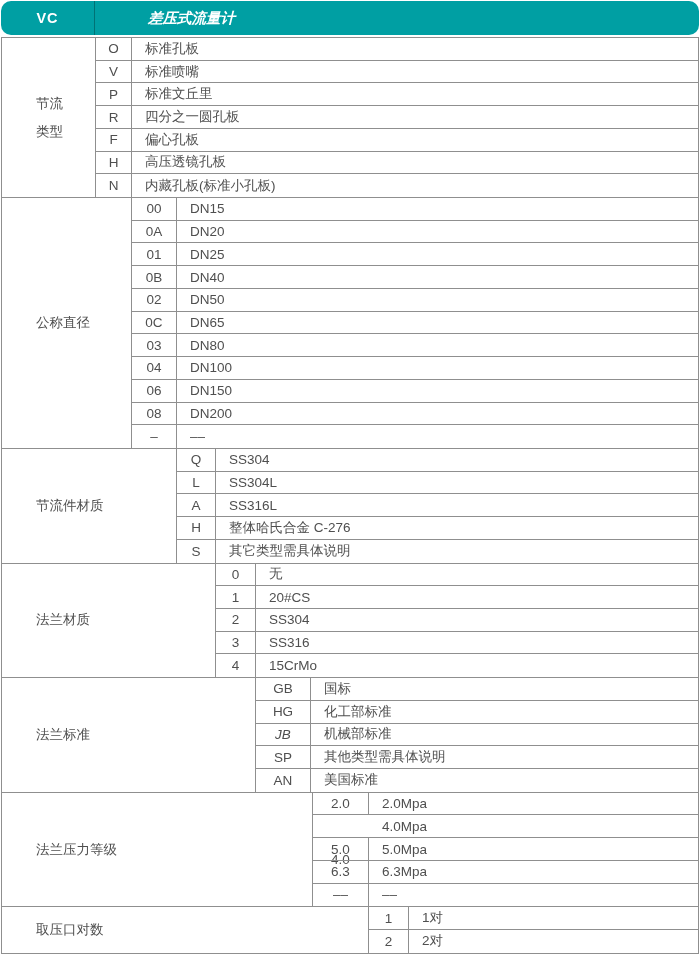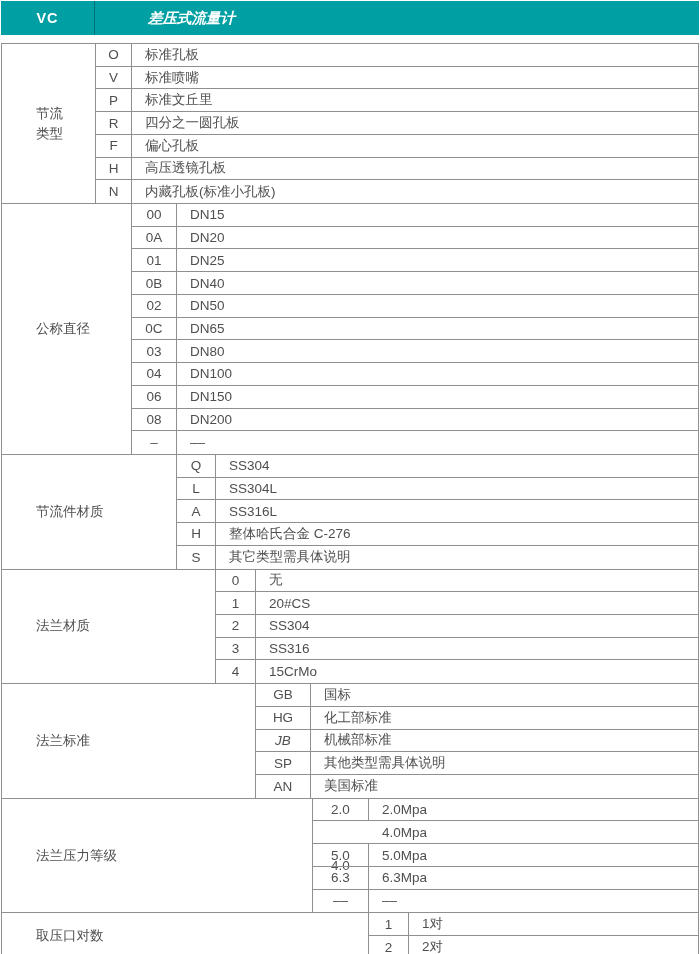--- a/index.html
+++ b/index.html
@@ -20,21 +20,22 @@
     overflow: hidden;
   }
   
   .header {
     display: flex;
     height: 34px;
     background: var(--header-bg, #009fa3);
     color: var(--header-text, #fff);
     font-size: 14.5px;
     font-weight: bold;
-    margin-bottom: 8px;
+    margin-bottom: 2px;
+    border-radius: 10px;
   }
   .header-code {
     width: 94px;
     flex: none;
     display: flex;
     align-items: center;
     justify-content: center;
     border-right: 1px solid rgba(0,0,0,0.28);
     box-sizing: border-box;
     letter-spacing: 1px;
@@ -56,21 +57,21 @@
   }
   .group:last-child { border-bottom: none; }
   .glabel {
     flex: none;
     display: flex;
     align-items: center;
     padding-left: 34px;
     box-sizing: border-box;
     border-right: 1px solid var(--border, #8f8f8f);
     white-space: pre-line;
-    line-height: 20px;
+    line-height: 28px;
   }
   .rows {
     flex: 1;
     display: flex;
     flex-direction: column;
     min-width: 0;
   }
   .opt-row {
     display: flex;
     height: 22.73px;

